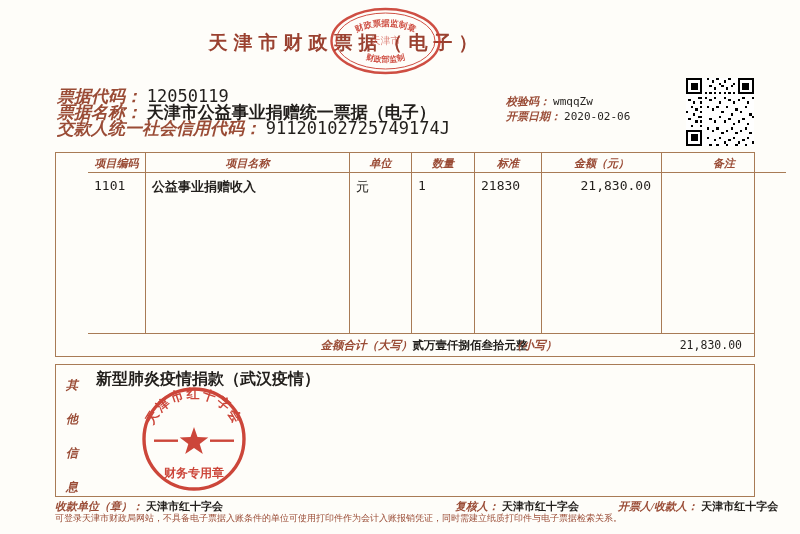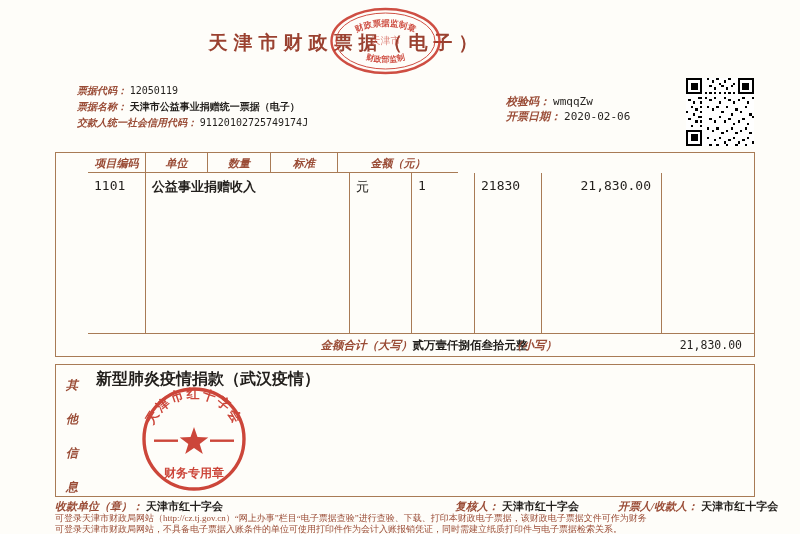--- a/index.html
+++ b/index.html
@@ -5,21 +5,21 @@
   * { margin:0; padding:0; box-sizing:border-box; }
   body { width:800px; height:534px; font-family:"Liberation Sans",sans-serif; }
   .receipt { position:relative; width:800px; height:534px; background:#fefdf9; overflow:hidden; }
 
   .title { position:absolute; top:30px; left:0; width:692px; text-align:center;
     font-family:"Liberation Serif",serif; font-weight:bold; font-size:19px;
     letter-spacing:6px; color:#9a4130; z-index:1; }
 
   .oval-stamp { position:absolute; left:328px; top:6px; z-index:2; opacity:.88; }
 
-  .hdr-left { position:absolute; left:57px; top:83px; font-size:10px; line-height:15.8px;margin-left:20px; }
+  .hdr-left { position:absolute; left:57px; top:89px; font-size:17px; line-height:15.8px; }
   .hdr-right { position:absolute; left:506px; top:94px; font-size:11px; line-height:15.2px; }
   .lbl { color:#9a4c36; font-family:"Liberation Serif",serif; font-style:italic; font-weight:bold; }
   .val { color:#221f1c; font-weight:bold; }
   .val.num { font-family:"DejaVu Sans Mono",monospace; font-weight:normal; }
 
   .qr { position:absolute; left:686px; top:78px; width:68px; height:68px; }
 
   .items-table { position:absolute; left:55px; top:152px; width:700px; border:1px solid #a87b56;padding-left:32px; }
   .trow { display:flex; }
   .thead .cell { height:20px; line-height:20px; text-align:center;
@@ -130,24 +130,26 @@
       <path d="M9 12h1v1H9zM11 13h1v1h-1zM13 12h1v1h-1zM15 14h1v1h-1zM17 12h1v1h-1zM19 15h1v1h-1zM21 13h1v1h-1zM23 14h1v1h-1zM25 12h1v1h-1zM27 15h1v1h-1z"></path>
       <path d="M10 17h1v1h-1zM12 18h1v1h-1zM14 16h1v1h-1zM16 18h1v1h-1zM18 17h1v1h-1zM20 19h1v1h-1zM22 18h1v1h-1zM24 17h1v1h-1zM26 19h1v1h-1zM28 16h1v1h-1z"></path>
       <path d="M9 21h1v1H9zM11 22h1v1h-1zM13 21h1v1h-1zM15 23h1v1h-1zM17 22h1v1h-1zM19 21h1v1h-1zM21 23h1v1h-1zM23 22h1v1h-1zM25 21h1v1h-1zM27 23h1v1h-1z"></path>
       <path d="M9 25h1v1H9zM12 26h1v1h-1zM14 25h1v1h-1zM16 27h1v1h-1zM18 26h1v1h-1zM20 25h1v1h-1zM22 27h1v1h-1zM24 26h1v1h-1zM26 25h1v1h-1zM28 27h1v1h-1zM10 28h1v1h-1zM13 28h1v1h-1zM17 28h1v1h-1zM21 28h1v1h-1zM25 28h1v1h-1z"></path>
     </g>
   </svg>
 
   <div class="items-table">
     <div class="trow thead">
       <div class="cell c0">项目编码</div>
+      <div class="cell c1">项目名称</div>
       <div class="cell c2">单位</div>
       <div class="cell c3">数量</div>
       <div class="cell c4">标准</div>
       <div class="cell c5">金额（元）</div>
+      <div class="cell c6">备注</div>
     </div>
     <div class="trow tbody">
       <div class="cell c0 mono">1101</div>
       <div class="cell c1" style="font-weight:bold">公益事业捐赠收入</div>
       <div class="cell c2">元</div>
       <div class="cell c3 mono">1</div>
       <div class="cell c4 mono">21830</div>
       <div class="cell c5 mono amount">21,830.00</div>
       <div class="cell c6"></div>
     </div>
@@ -190,17 +192,16 @@
       <span class="lbl">复核人：</span>
       <span class="val">天津市红十字会</span>
     </span>
     <span class="sign-field" style="left:563px">
       <span class="lbl">开票人/收款人：</span>
       <span class="val">天津市红十字会</span>
     </span>
   </div>
 
   <div class="foot-note">
-    <div>可登录天津市财政局网站（http://cz.tj.gov.cn）“网上办事”栏目“电子票据查验”进行查验、下载、打印本财政电子票据，该财政电子票据文件可作为财务</div>
     <div>可登录天津市财政局网站，不具备电子票据入账条件的单位可使用打印件作为会计入账报销凭证，同时需建立纸质打印件与电子票据检索关系。</div>
   </div>
 
 </div>
 
 </body></html>

